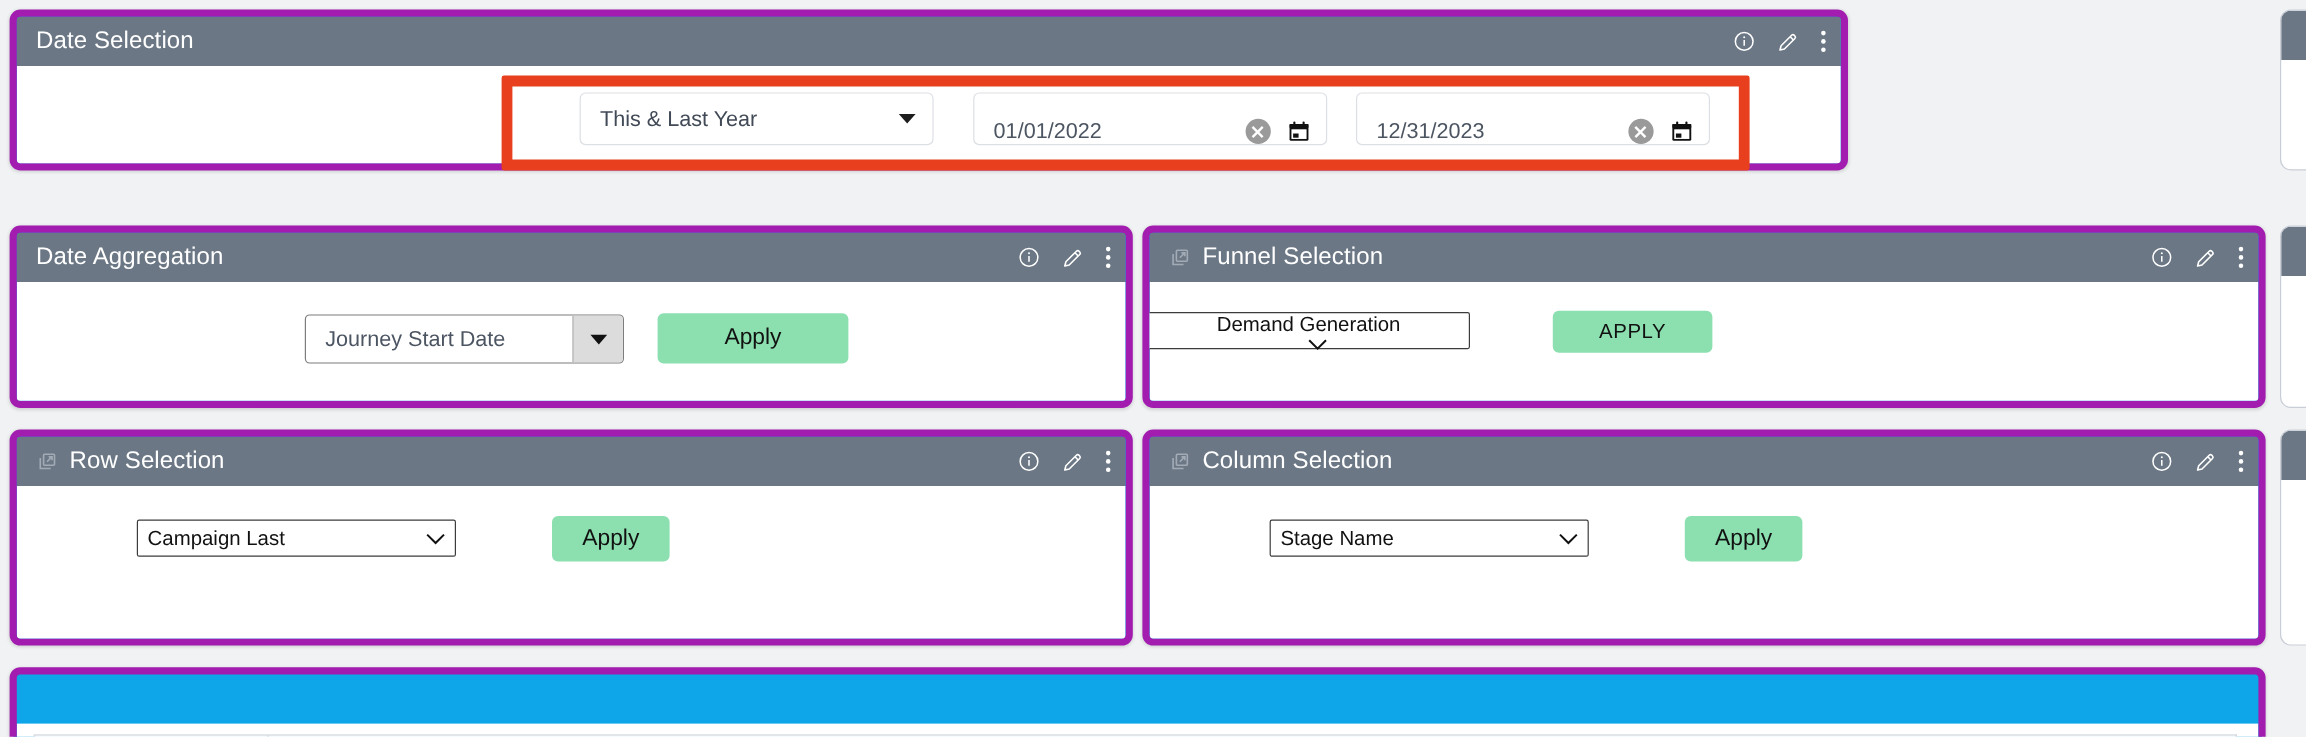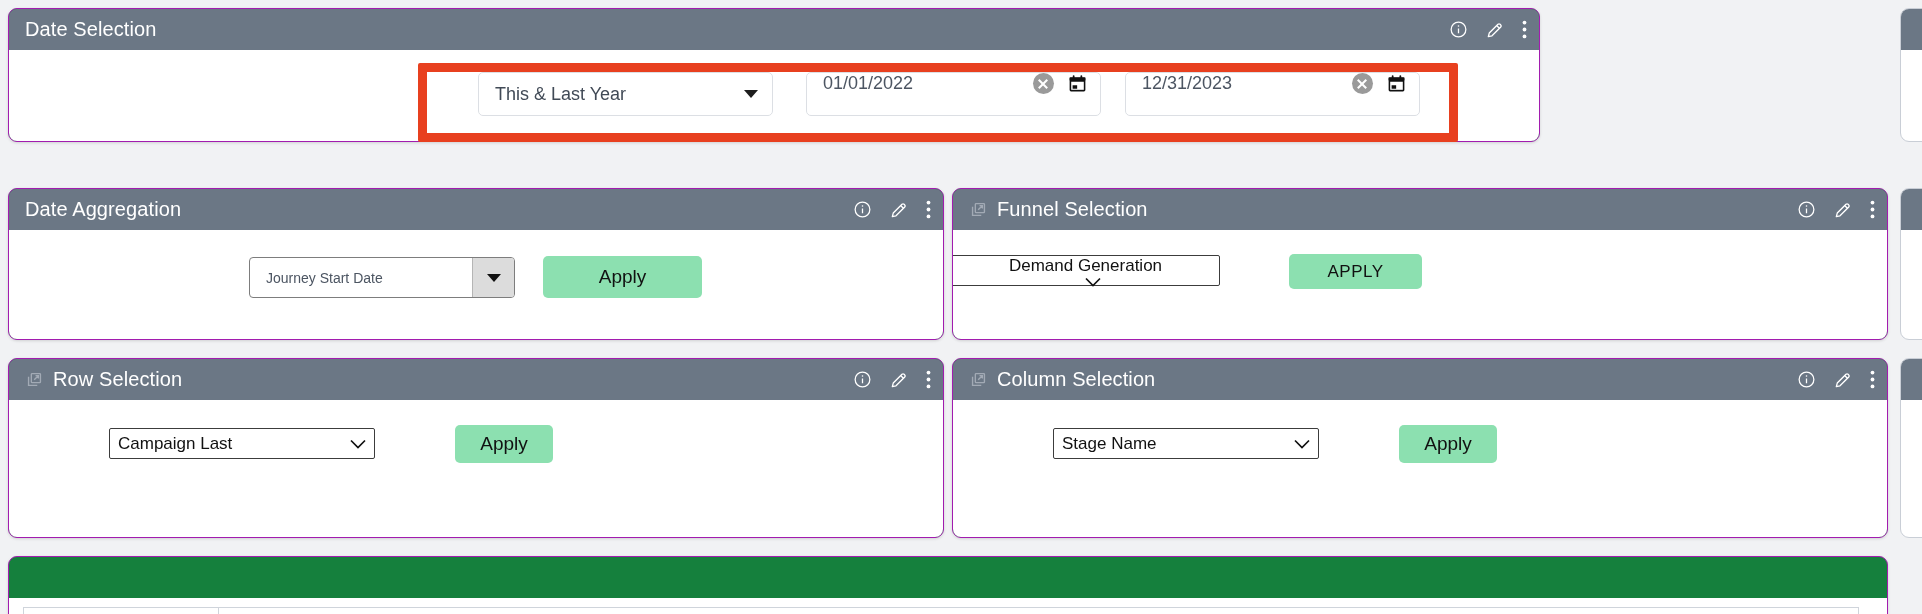--- a/index.html
+++ b/index.html
@@ -13,23 +13,23 @@
   .stage {
     position: relative;
     width: 1922px;
     height: 614px;
     background: #f1f2f4;
   }
 
   
   .card {
     position: absolute;
-    background: #15803d;
+    background: #0ea5e9;
     border-radius: 9px;
-    border: 1px solid #a21caf;
+    border: 6px solid #a21caf;
     box-shadow: 0 1px 3px rgba(0,0,0,.14);
     overflow: hidden;
   }
   .card-head {
     height: 41px;
     background: #6b7785;
     display: flex;
     align-items: center;
     padding: 0 13px 0 16px;
     position: relative;
@@ -74,21 +74,21 @@
   .caret-solid {
     width: 0; height: 0;
     border-left: 7px solid transparent;
     border-right: 7px solid transparent;
     border-top: 8px solid #1d1d1d;
     margin-left: 18px;
   }
 
   .date-field {
     display: flex;
-    align-items: flex-start;
+    align-items: flex-end;
     background: #fff;
     border: 1px solid #dcdfe4;
     border-radius: 5px;
     height: 44px;
     padding: 0 12px 0 16px;
     font-size: 18px;
     color: #4c5562;
     white-space: nowrap;
   }
   .date-val { flex: 1; }
@@ -143,21 +143,21 @@
     border: 1px solid #7d7d7d;
     border-radius: 4px;
     height: 41px;
     background: #fff;
     overflow: hidden;
     cursor: pointer;
   }
   .combo-grey .cg-text {
     display: flex; align-items: center;
     padding: 0 16px;
-    font-size: 14px;
+    font-size: 18px;
     color: #4c5562;
     white-space: nowrap;
     flex: 1;
   }
   .combo-grey .cg-arrow {
     width: 42px;
     background: #dcdcdc;
     display: flex; align-items: center; justify-content: center;
     border-left: 1px solid #b5b5b5;
   }

